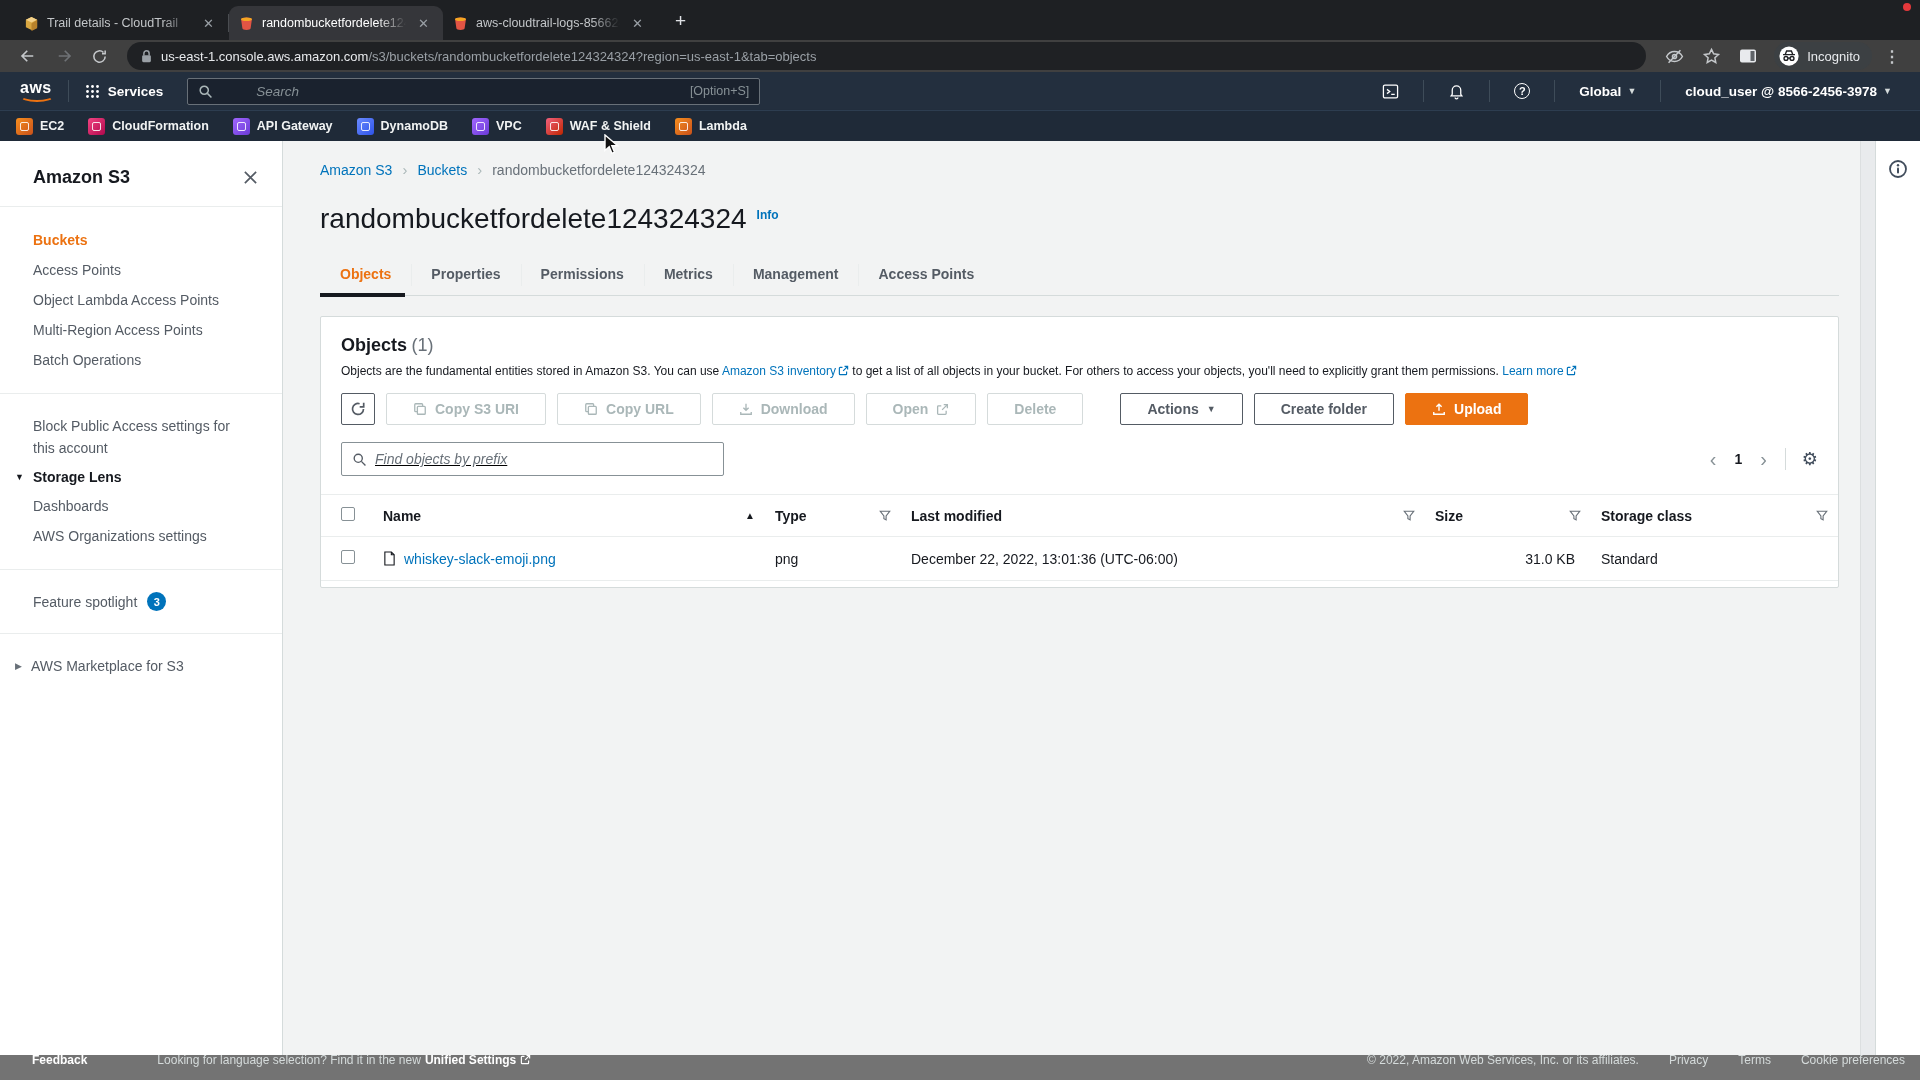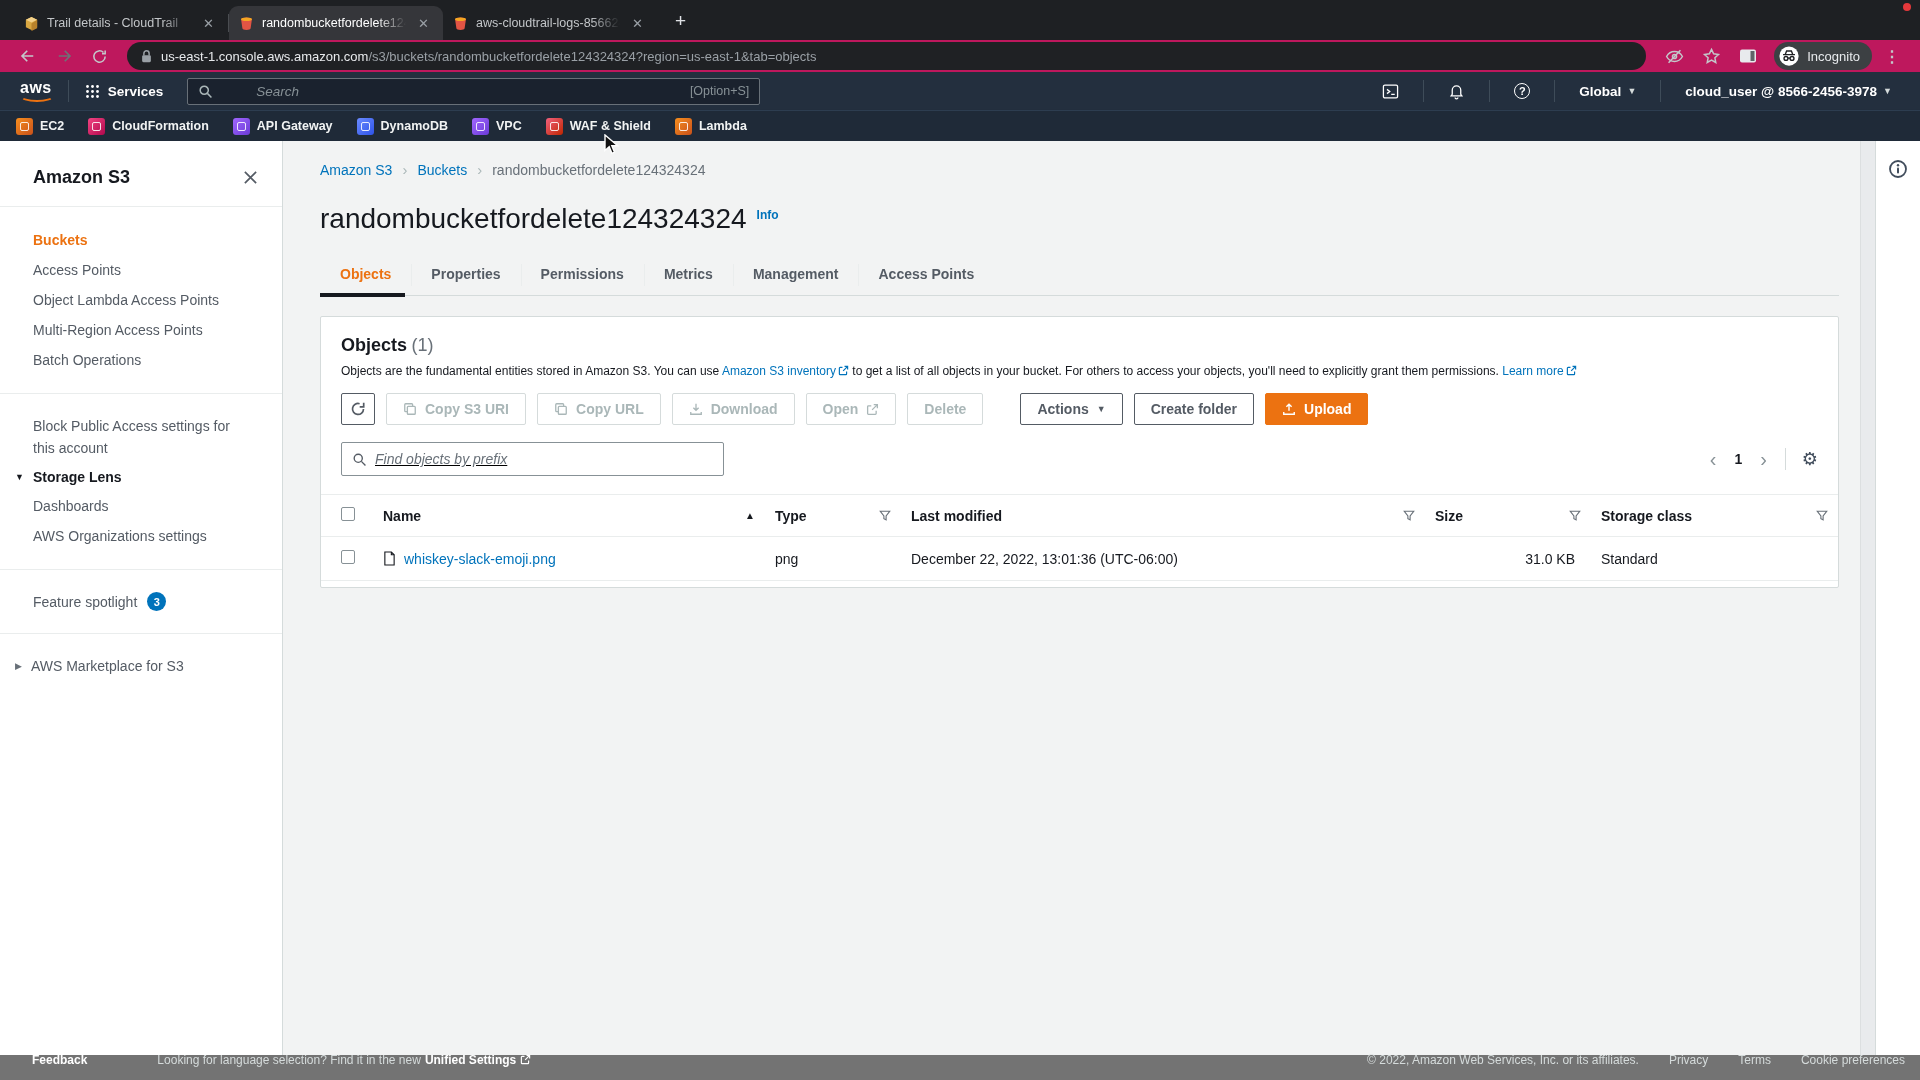--- a/index.html
+++ b/index.html
@@ -10,21 +10,21 @@
   .tabstrip { height:40px; background:#1e2023; display:flex; align-items:flex-end; padding-left:14px; flex:0 0 auto; position:relative; }
   .tab { width:214px; height:34px; display:flex; align-items:center; gap:8px; padding:0 10px; border-radius:9px 9px 0 0; color:#c3c6c9; font-size:12.5px; cursor:default; }
   .tab.active { background:#35363a; color:#fff; }
   .tab .tab-title { flex:1; white-space:nowrap; overflow:hidden; -webkit-mask-image:linear-gradient(90deg,#000 80%,transparent); mask-image:linear-gradient(90deg,#000 80%,transparent); }
   .tab-close { color:#9aa0a6; font-size:13px; padding:2px 4px; border-radius:50%; }
   .tab-sep { width:1px; height:18px; background:#4a4d51; margin-bottom:8px; }
   .newtab-btn { color:#dfe1e5; font-size:19px; margin:0 0 8px 12px; padding:0 6px; }
   .rec-dot { position:absolute; right:9px; top:3px; width:8px; height:8px; border-radius:50%; background:#e5383b; }
 
   
-  .urlbar { height:32px; background:#be185d; display:flex; align-items:center; padding:0 12px; gap:4px; flex:0 0 auto; }
+  .urlbar { height:32px; background:#404040; display:flex; align-items:center; padding:0 12px; gap:4px; flex:0 0 auto; }
   .navbtn { padding:4px 7px; border-radius:50%; display:flex; align-items:center; }
   .urlpill { flex:1; height:28px; background:#1f2124; border-radius:14px; display:flex; align-items:center; padding:0 14px; gap:9px; margin:0 8px; }
   .url-domain { color:#e8eaed; font-size:13px; }
   .url-path { color:#9aa0a6; font-size:13px; white-space:nowrap; overflow:hidden; }
   .incog-badge { background:#3c4043; border-radius:14px; height:28px; display:flex; align-items:center; gap:7px; padding:0 12px 0 4px; color:#e8eaed; font-size:13px; margin-left:6px; }
   .dots { color:#c4c7ca; font-size:16px; letter-spacing:0; padding:0 8px; font-weight:700; }
 
   
   .awsnav { height:38px; background:#232f3e; display:flex; align-items:center; padding:0 16px; color:#fff; flex:0 0 auto; }
   .aws-logo { font-weight:700; font-size:16px; color:#fff; position:relative; padding:0 4px 6px; letter-spacing:.5px; }
@@ -86,21 +86,21 @@
 
   .panel { margin-top:20px; background:#fff; border:1px solid #d5dbdb; border-radius:2px; padding-top:18px; }
   .panel-head { padding:0 20px; }
   .panel-h { font-size:18px; font-weight:700; color:#16191f; display:inline; }
   .panel-count { font-size:18px; color:#687078; font-weight:400; }
   .panel-desc { padding:8px 20px 0; font-size:12px; color:#16191f; }
   .desc-link { color:#0073bb; text-decoration:none; }
   .ext { vertical-align:-1px; margin-left:2px; }
 
   .toolbar { display:flex; align-items:center; padding:14px 20px 0; }
-  .btn { height:32px; border:1px solid #545b64; background:#fff; color:#545b64; font-weight:700; font-size:14px; padding:0 16px; border-radius:2px; display:flex; align-items:center; gap:8px; font-family:inherit; margin-right:11px; cursor:pointer; }
+  .btn { height:32px; border:1px solid #545b64; background:#fff; color:#545b64; font-weight:700; font-size:14px; padding:0 26px; border-radius:2px; display:flex; align-items:center; gap:8px; font-family:inherit; margin-right:11px; cursor:pointer; }
   .btn.disabled { border-color:#d5dbdb; color:#aab7b8; cursor:default; }
   .btn.sq { padding:0 8px; }
   .btn.actions { margin-left:26px; }
   .btn.primary { background:#ec7211; border-color:#ec7211; color:#fff; margin-right:0; }
   .btn .bicon { display:flex; align-items:center; }
 
   .search-row { display:flex; align-items:center; padding:17px 20px 18px; }
   .obj-search { width:383px; height:34px; border:1px solid #879196; border-radius:2px; display:flex; align-items:center; padding:0 10px; gap:8px; background:#fff;text-decoration:underline; }
   .obj-search input { flex:1; border:0; outline:0; font-size:14px; font-style:italic; color:#16191f; font-family:inherit; }
   .obj-search input::placeholder { color:#687078; }

